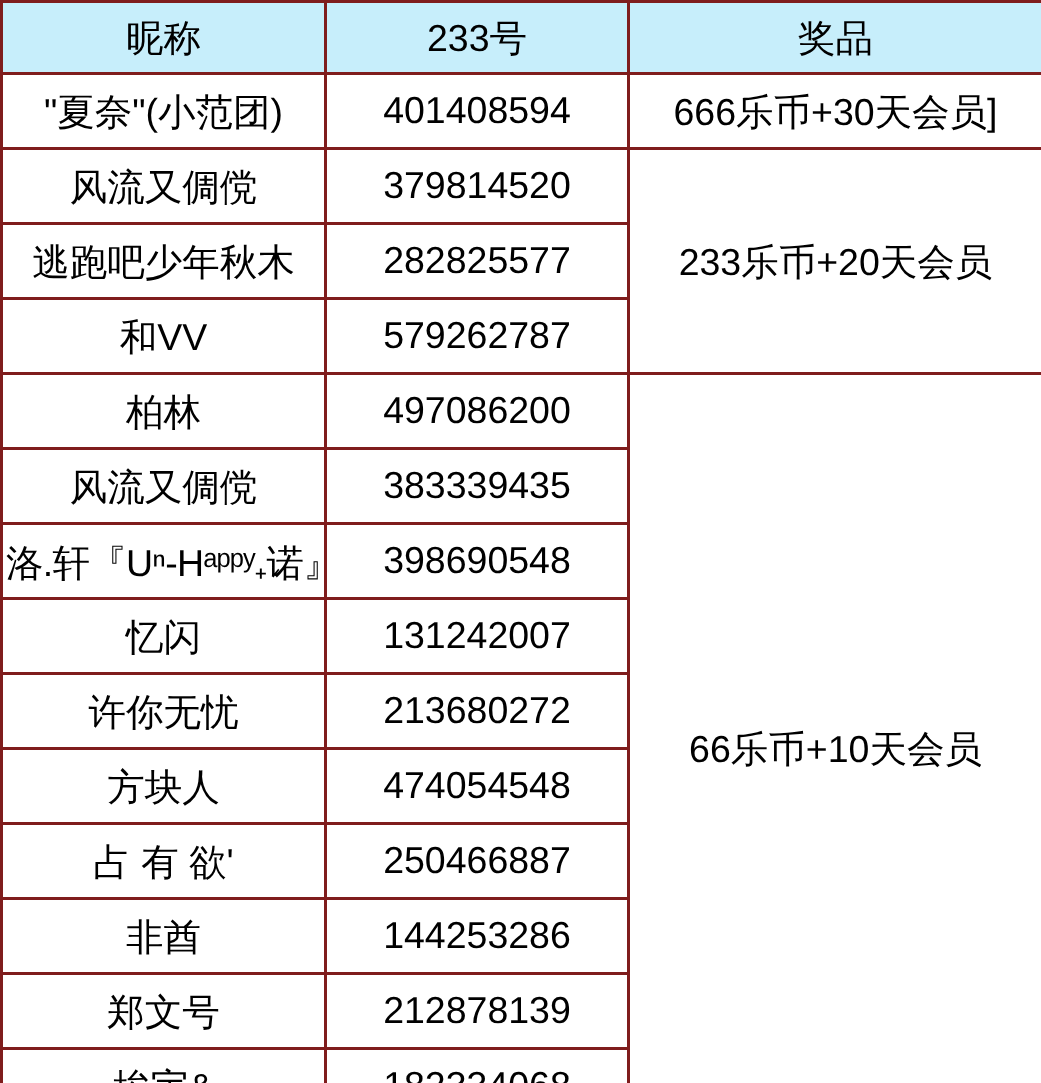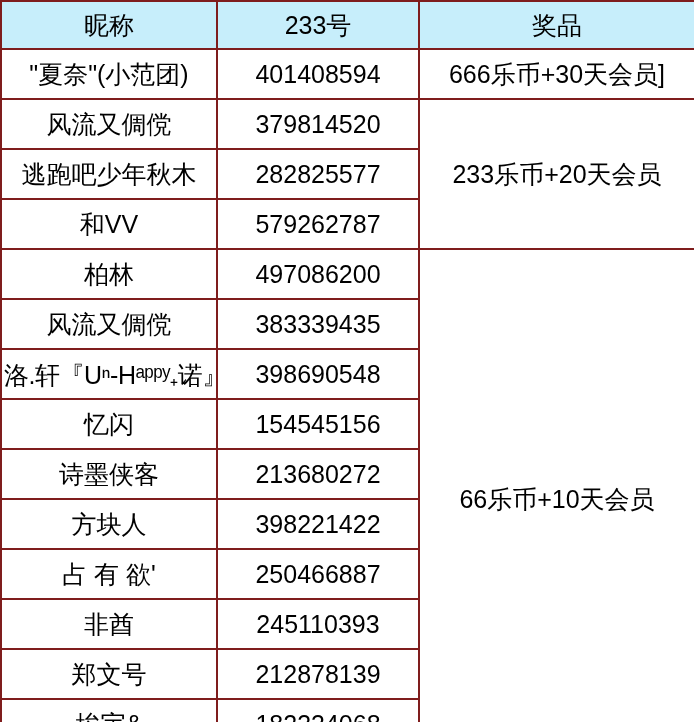--- a/index.html
+++ b/index.html
@@ -103,37 +103,37 @@
     <tr>
       <td class="nick">风流又倜傥</td>
       <td class="idnum">383339435</td>
     </tr>
     <tr>
       <td class="nick small">洛.轩『Uⁿ-Hᵃᵖᵖʸ₊诺』</td>
       <td class="idnum">398690548</td>
     </tr>
     <tr>
       <td class="nick">忆闪</td>
-      <td class="idnum">154545156</td>
+      <td class="idnum">131242007</td>
     </tr>
     <tr>
-      <td class="nick">诗墨侠客</td>
+      <td class="nick">许你无忧</td>
       <td class="idnum">213680272</td>
     </tr>
     <tr>
       <td class="nick">方块人</td>
-      <td class="idnum">398221422</td>
+      <td class="idnum">474054548</td>
     </tr>
     <tr>
       <td class="nick">占 有 欲'</td>
       <td class="idnum">250466887</td>
     </tr>
     <tr>
       <td class="nick">非酋</td>
-      <td class="idnum">245110393</td>
+      <td class="idnum">144253286</td>
     </tr>
     <tr>
       <td class="nick">郑文号</td>
       <td class="idnum">212878139</td>
     </tr>
     <tr>
       <td class="nick">埃宇&amp;</td>
       <td class="idnum">182334068</td>
     </tr>
   </tbody>

